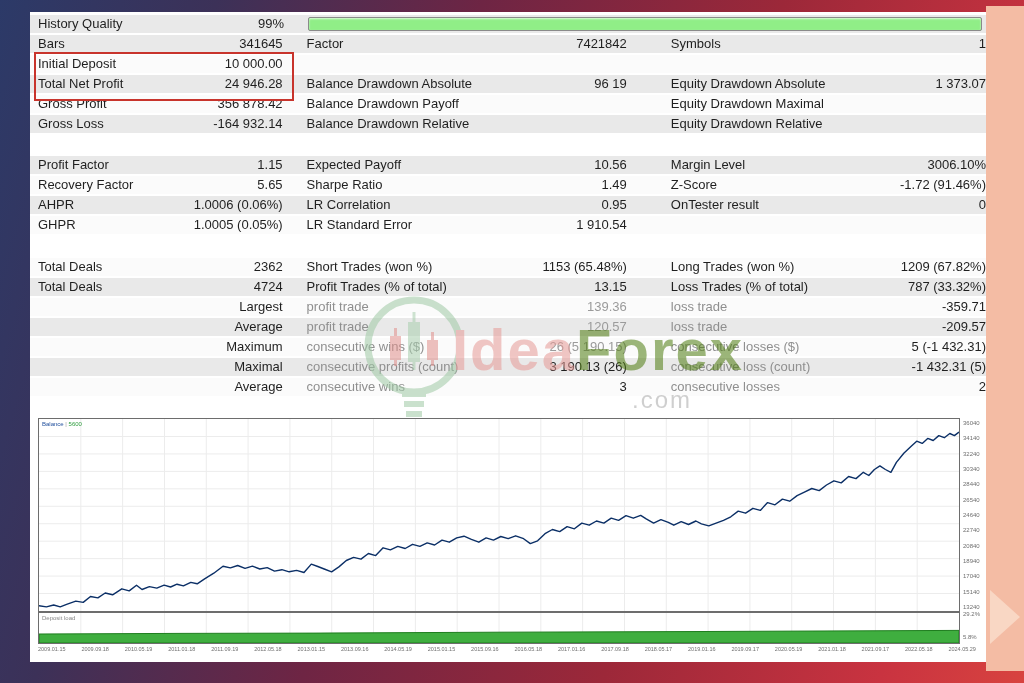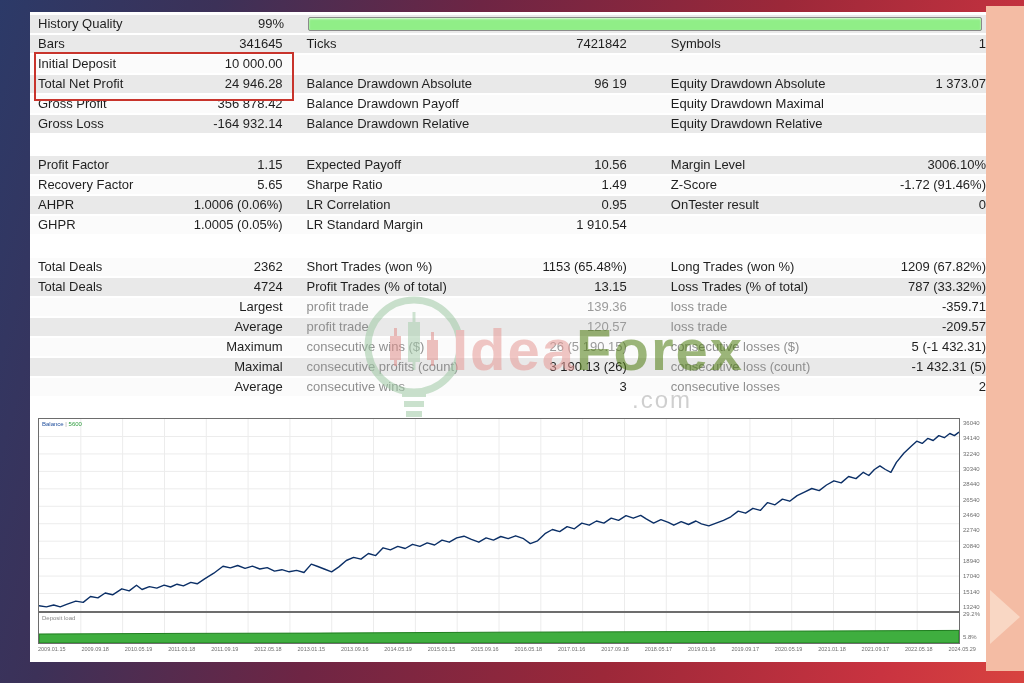--- a/index.html
+++ b/index.html
@@ -59,21 +59,21 @@
           <span class="val">99%</span>
         </div>
         <div class="pbar"></div>
       </div>
       <div class="row sg">
         <div class="cell c1">
           <span class="lab">Bars</span>
           <span class="val">341645</span>
         </div>
         <div class="cell c2">
-          <span class="lab">Ticks</span>
+          <span class="lab">Factor</span>
           <span class="val">7421842</span>
         </div>
         <div class="cell c3">
           <span class="lab">Symbols</span>
           <span class="val">1</span>
         </div>
       </div>
       <div class="row sw">
         <div class="cell c1">
           <span class="lab">Initial Deposit</span>
@@ -167,21 +167,21 @@
           <span class="lab">OnTester result</span>
           <span class="val">0</span>
         </div>
       </div>
       <div class="row sw">
         <div class="cell c1">
           <span class="lab">GHPR</span>
           <span class="val">1.0005 (0.05%)</span>
         </div>
         <div class="cell c2">
-          <span class="lab">LR Standard Margin</span>
+          <span class="lab">LR Standard Error</span>
           <span class="val">1 910.54</span>
         </div>
         <div class="cell c3"></div>
       </div>
     </div>
   <div id="blockC" class="block">
       <div class="row sw">
         <div class="cell c1">
           <span class="lab">Total Deals</span>
           <span class="val">2362</span>

